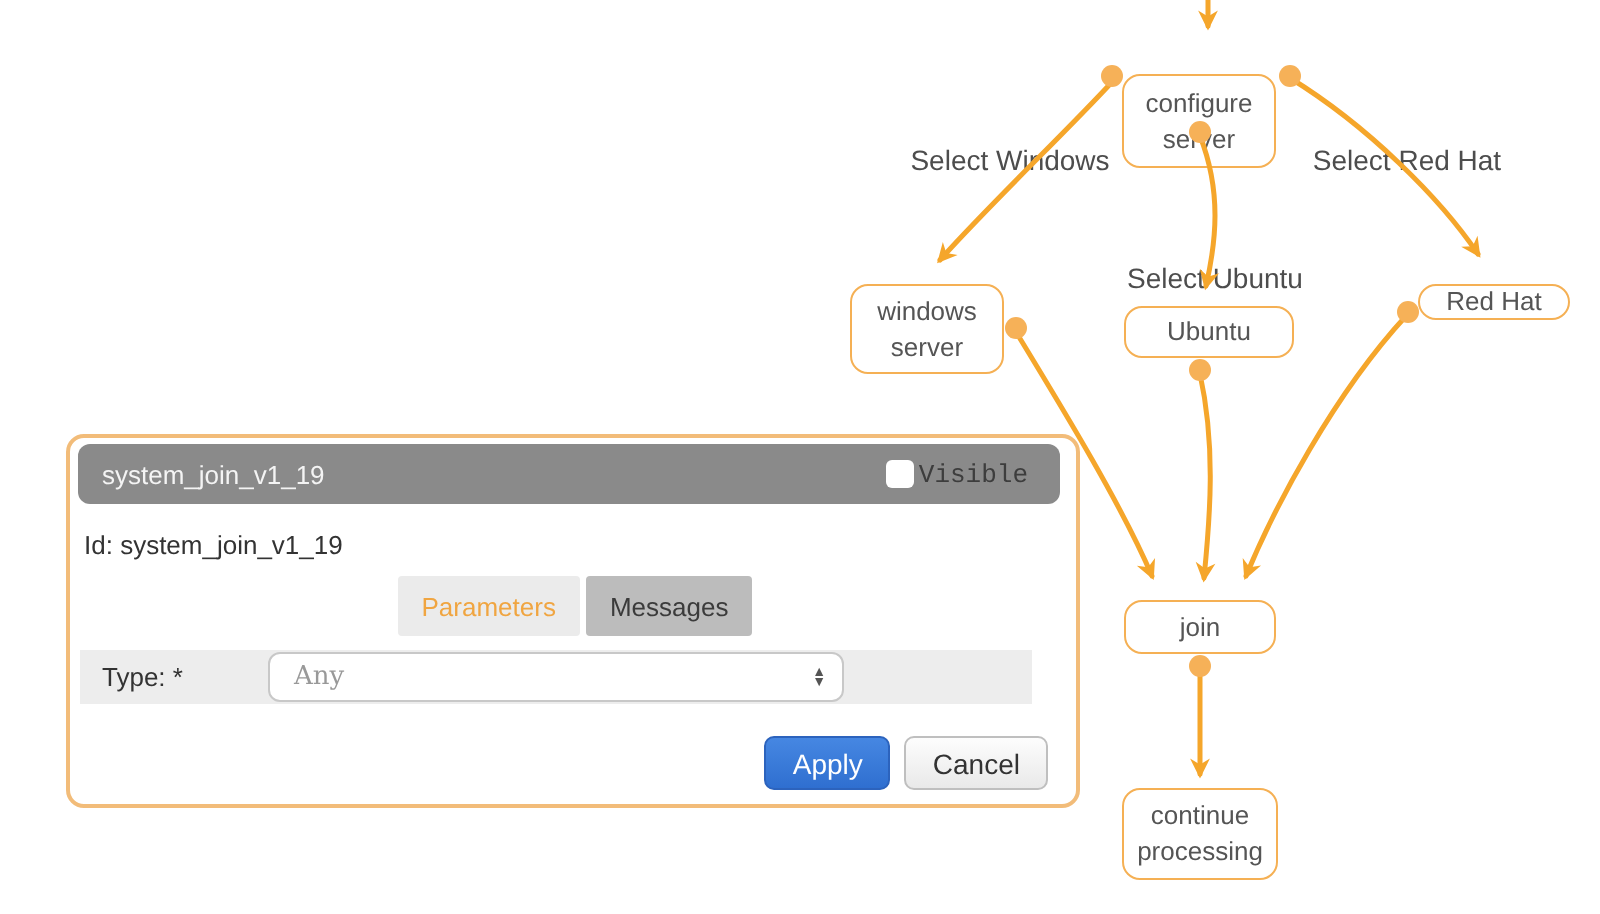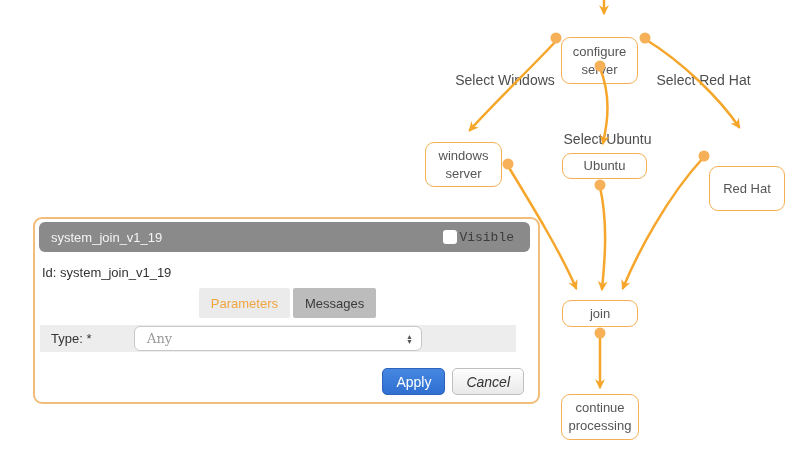--- a/index.html
+++ b/index.html
@@ -120,37 +120,36 @@
   }
   .btn-apply {
     background: linear-gradient(#4687e2, #2f6fd0);
     border: 1px solid #2c63bd;
     color: #ffffff;
   }
   .btn-cancel {
     background: linear-gradient(#fdfdfd, #e9e9e9);
     border: 1px solid #bfbfbf;
     color: #333333;
-    font-style: italic;
   }
 </style>
 </head>
 <body>
 
 <div id="stage">
 
   <div class="node" style="left:561px; top:20px;  width:77px; height:47px;margin-top:17px;">configure
 server</div>
 
   <div class="node" style="left:425px; top:142px; width:77px; height:45px;">windows
 server</div>
 
   <div class="node" style="left:562px; top:153px; width:85px; height:26px;">Ubuntu</div>
 
-  <div class="node" style="left:709px; top:142px; width:76px; height:45px;margin-top:24px;">Red Hat</div>
+  <div class="node" style="left:709px; top:142px; width:76px; height:18px;">Red Hat</div>
 
   <div class="node" style="left:562px; top:300px; width:76px; height:27px;">join</div>
 
   <div class="node" style="left:561px; top:394px; width:78px; height:46px;">continue
 processing</div>
 
   <div class="edge-label" style="left:455px; top:72px;  width:100px;">Select Windows</div>
 
   <div class="edge-label" style="left:560px; top:99px;  width:95px;margin-top:32px;">Select Ubuntu</div>
 

